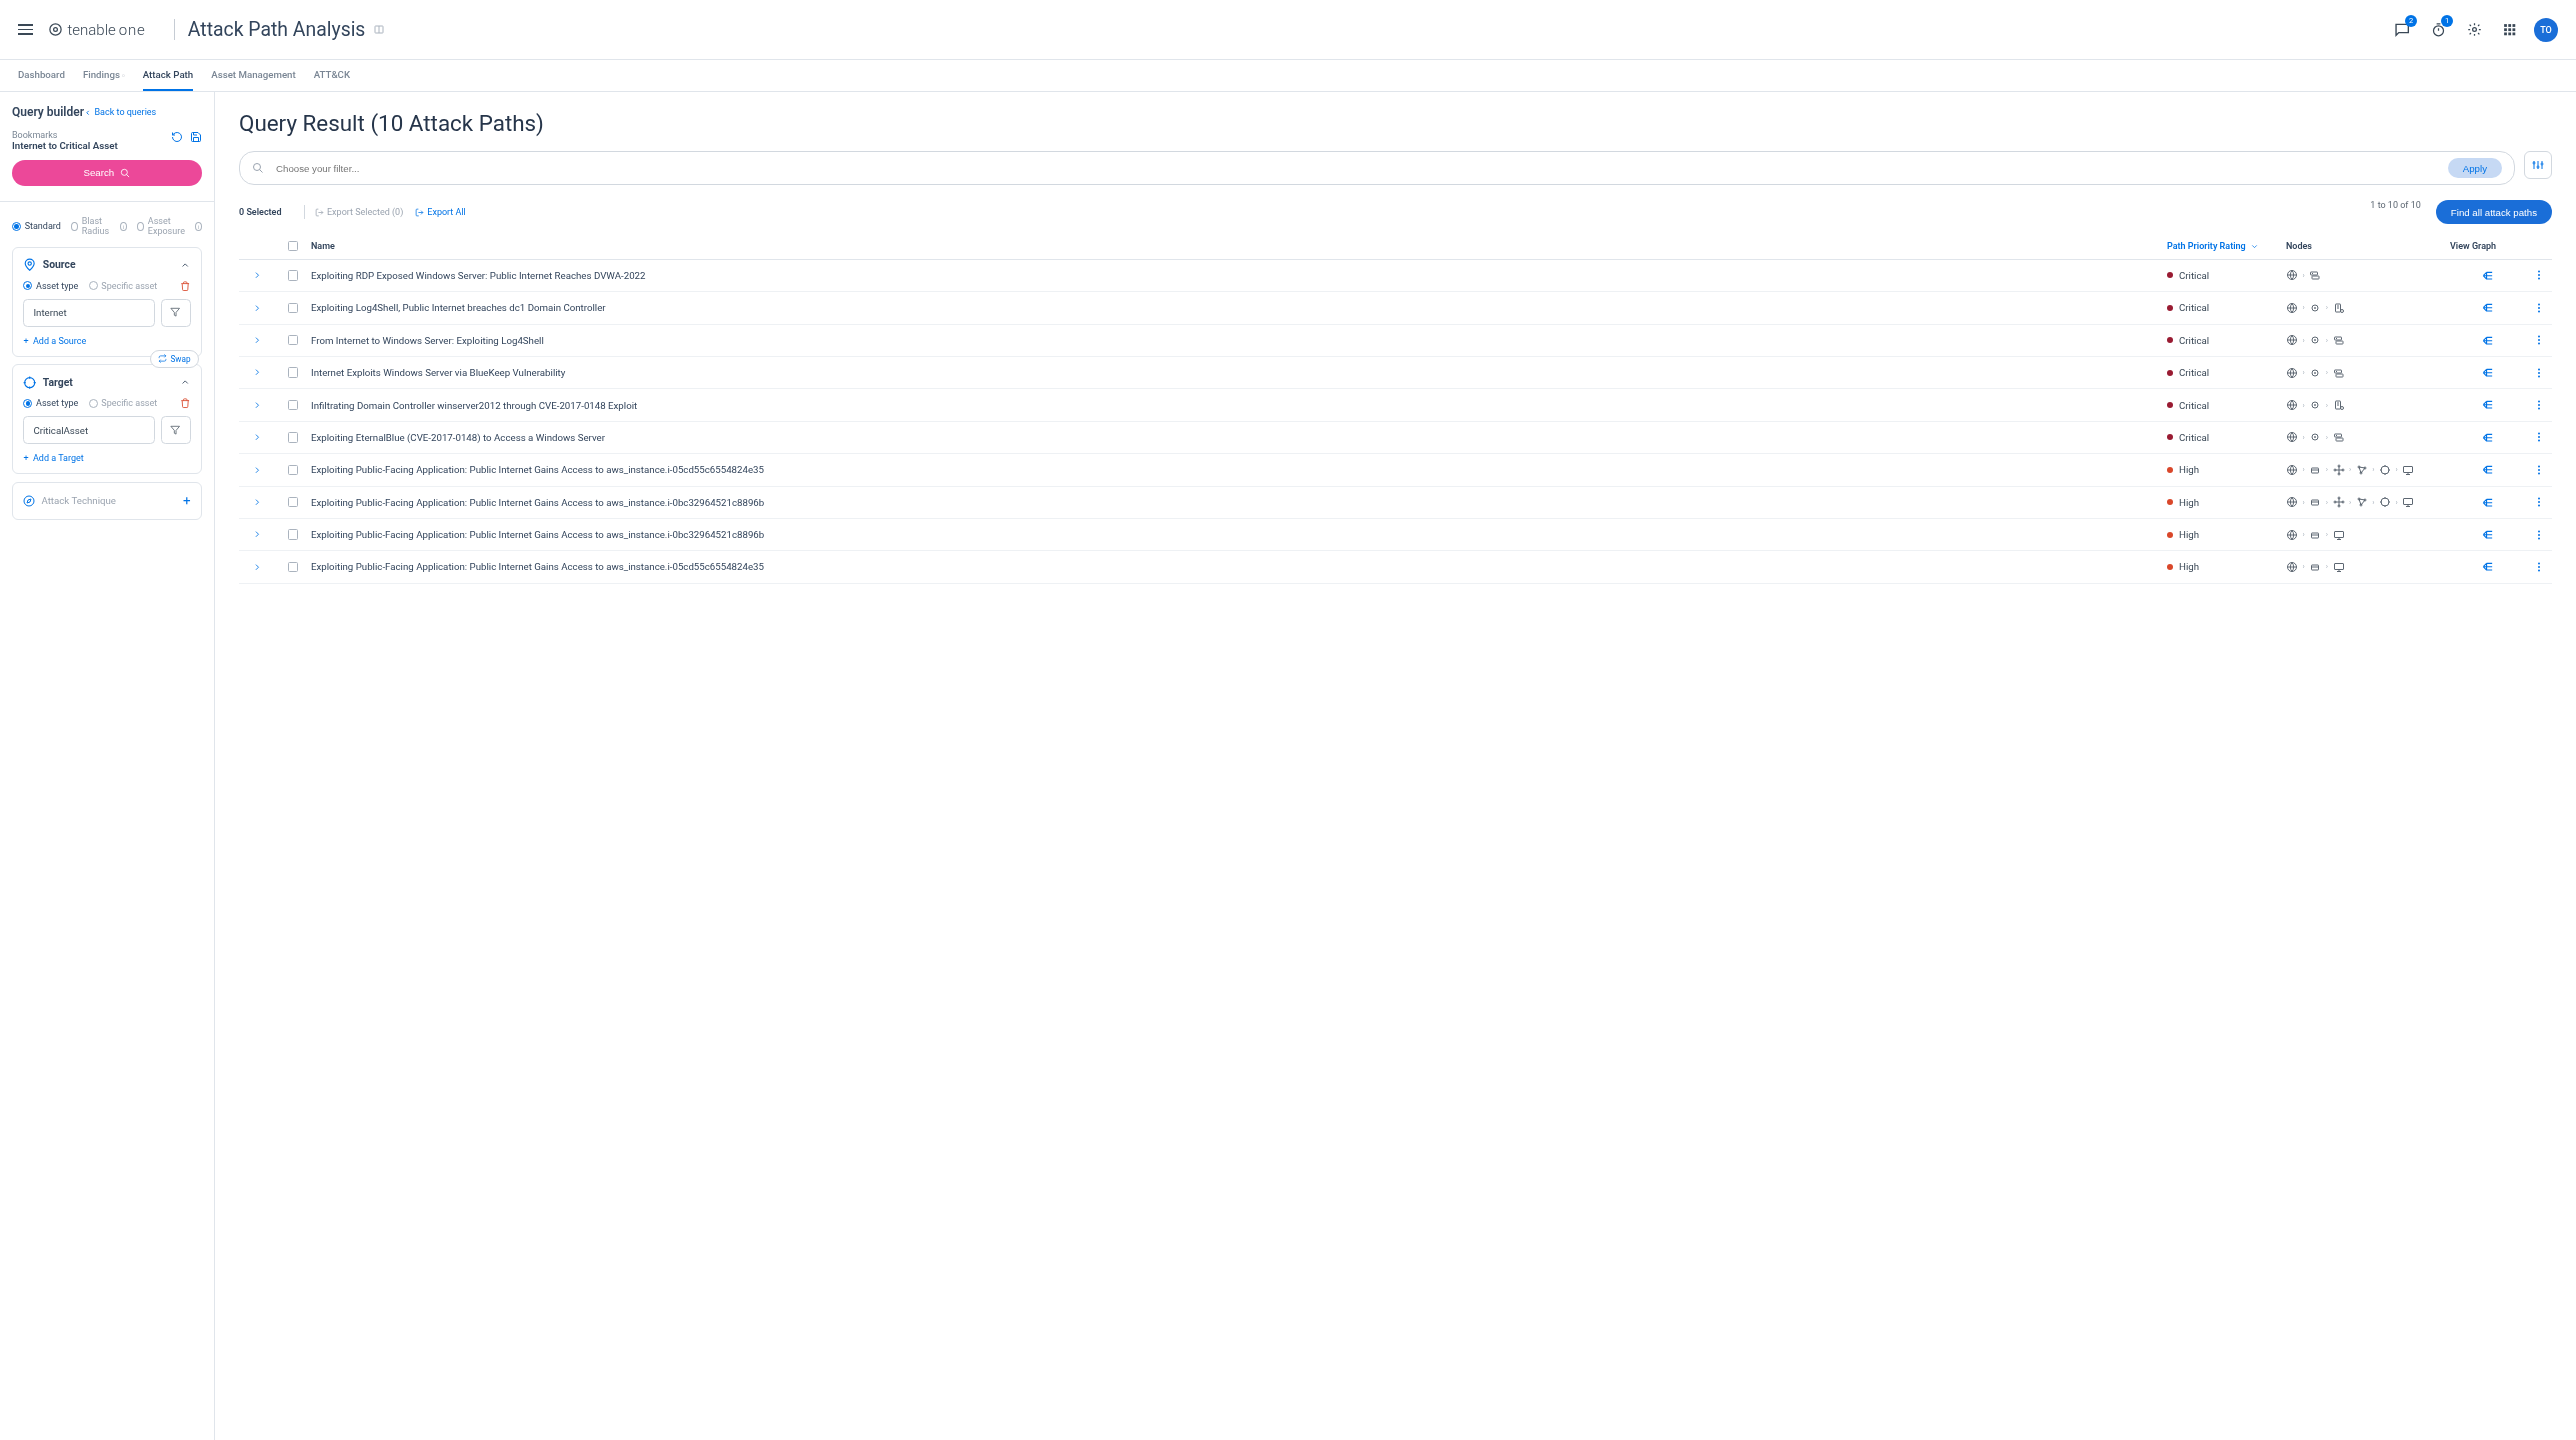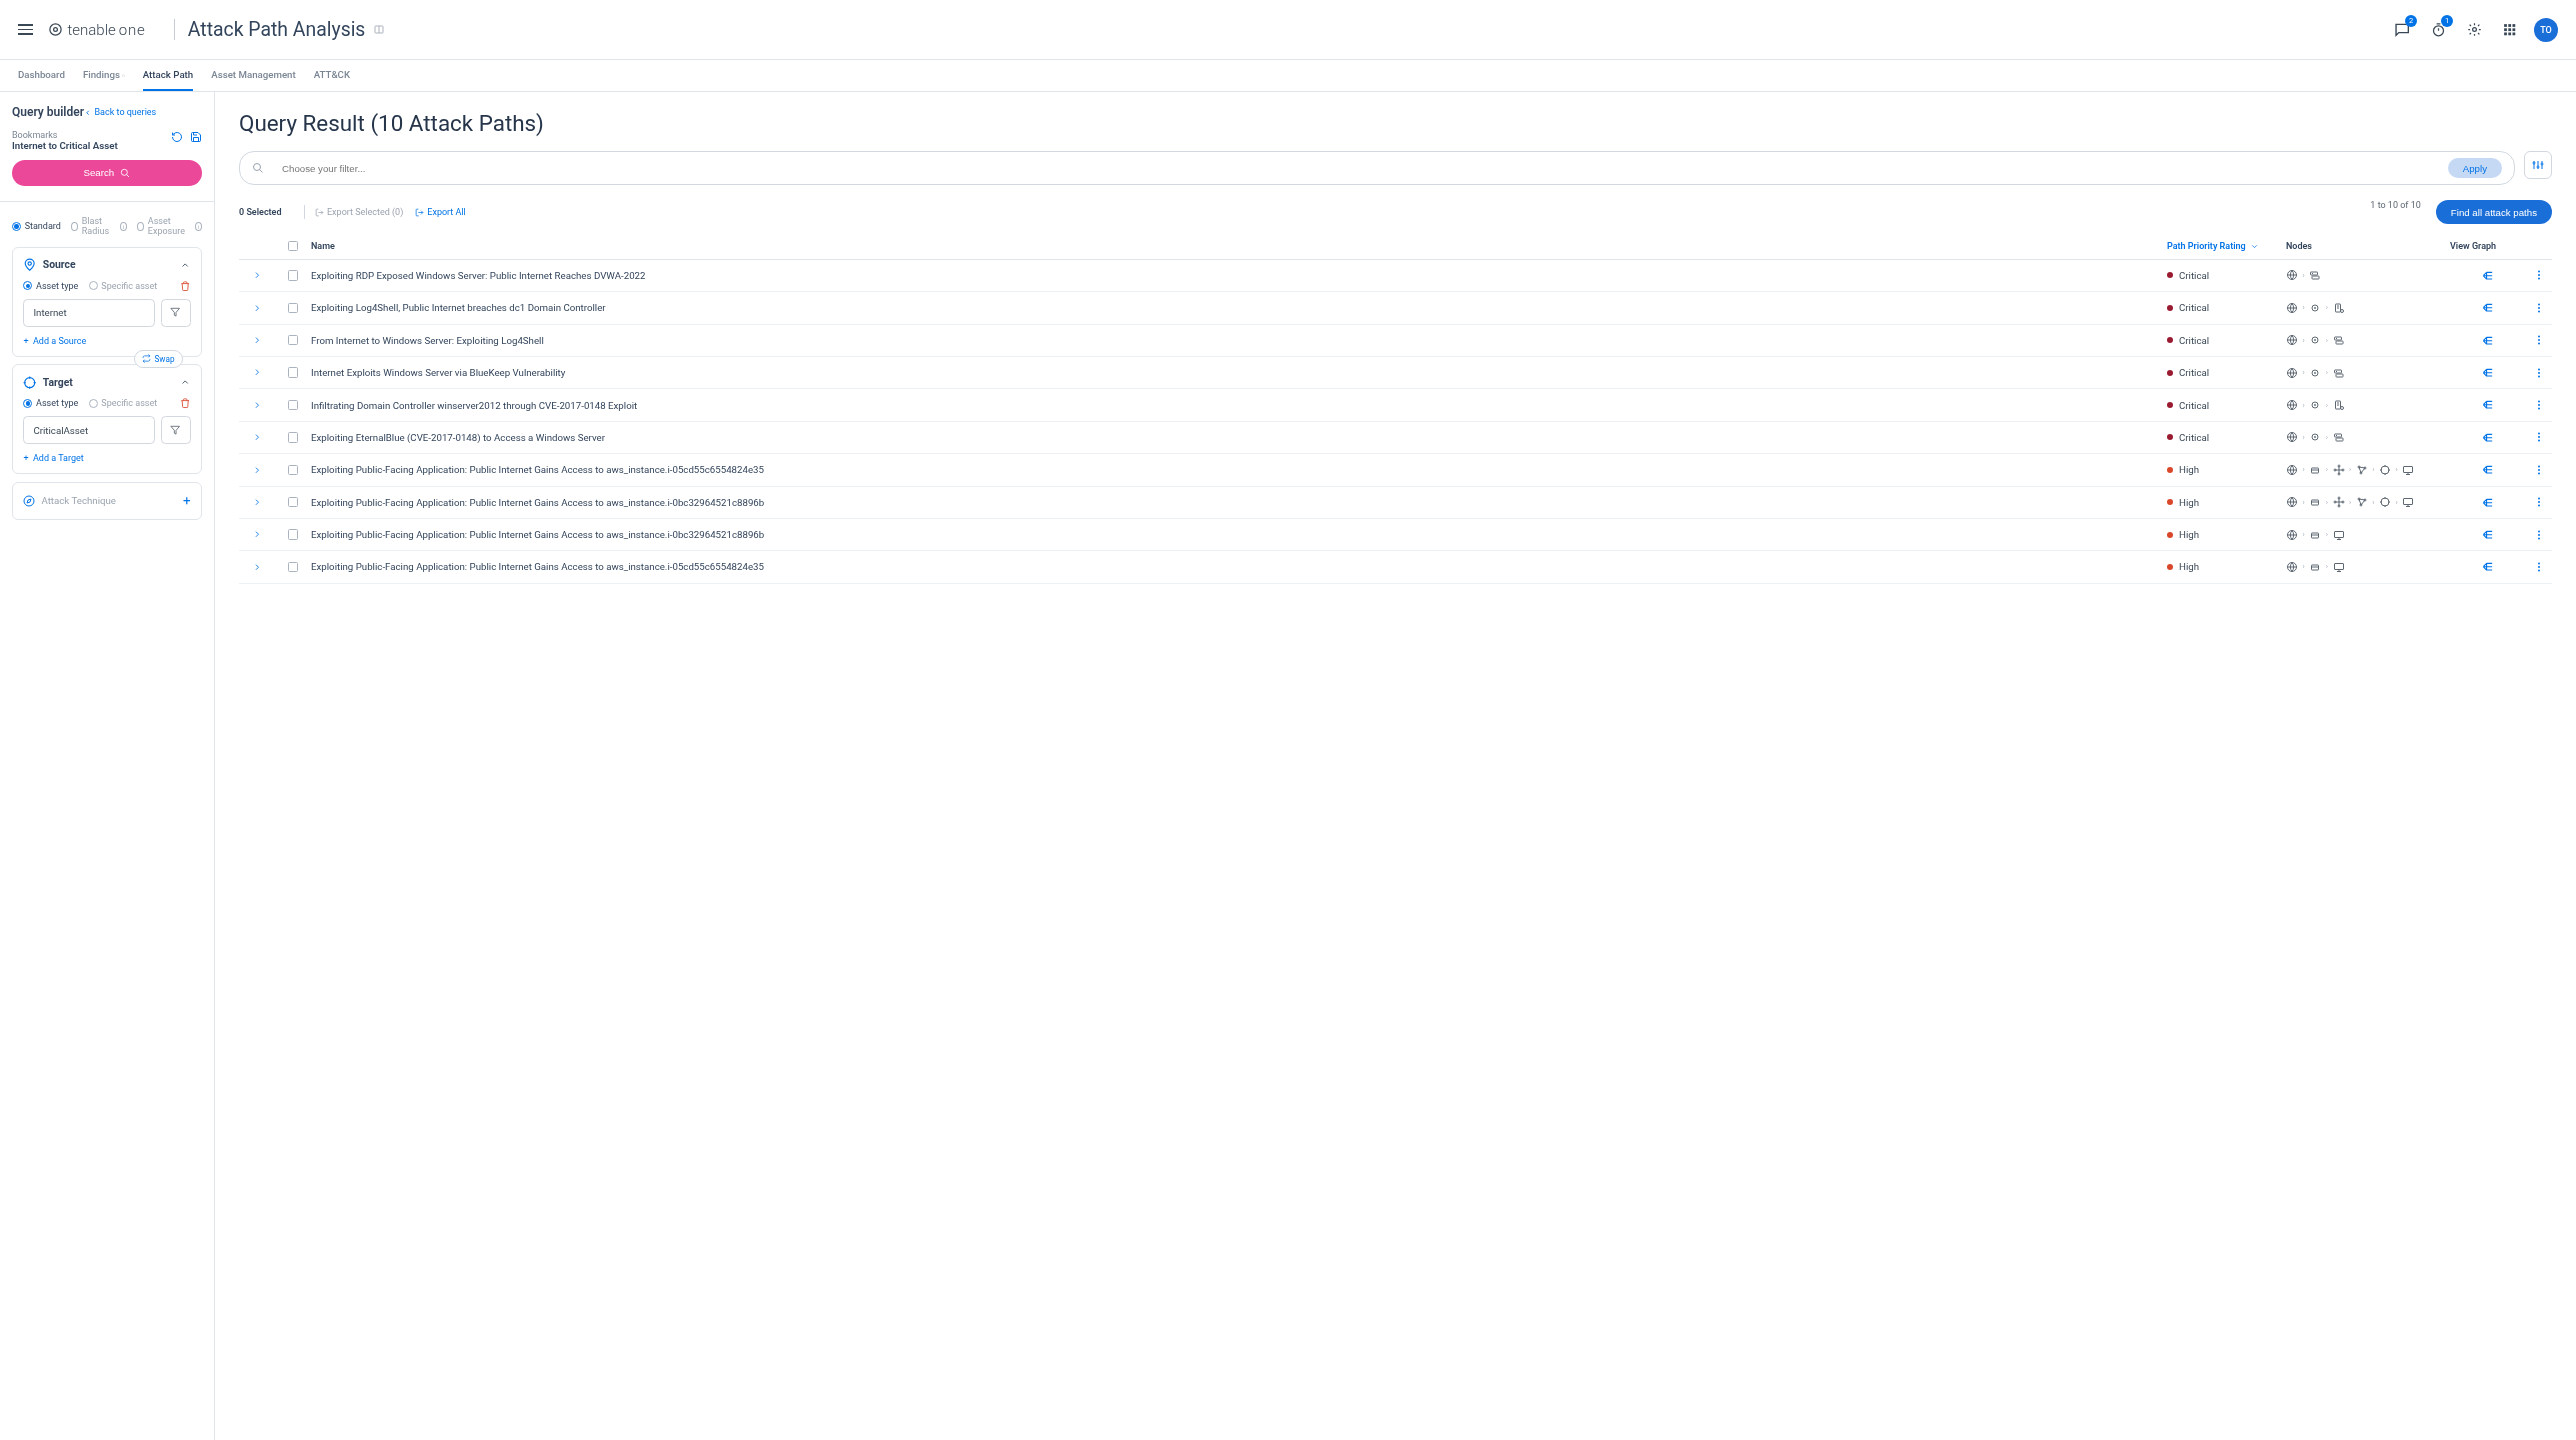--- a/index.html
+++ b/index.html
@@ -41,28 +41,28 @@
 .panel-head { display: flex; align-items: center; justify-content: space-between; cursor: pointer; margin-bottom:9px;}
 .panel-title { display: flex; align-items: center; gap: 6px; font-weight: 700; font-size:10.4px; color:#33455c;}
 .panel-title svg{color:#0073e6;}
 .chev{color:#33455c;}
 .sub-radio{display:flex; align-items:center; gap:10.4px; font-size:9px; margin-bottom:7.5px;}
 .del-icon{color:#d9472a; cursor:pointer; margin-left:auto;}
 .input-box { border: 0.7px solid #d2d8df; border-radius: 4.5px; padding: 7.5px 9px; font-size: 9.7px; display:flex; align-items:center;}
 .input-row{display:flex; gap:6px;}
 .filter-chip{width:30px; border:0.7px solid #d2d8df; border-radius:4.5px; display:flex; align-items:center; justify-content:center; cursor:pointer;}
 .add-link { color: #0073e6; font-size: 9px; cursor: pointer; display:flex; align-items:center; gap:4.5px; margin-top:9px;}
-.swap-btn{position:absolute; right:18px; bottom:-12px; background:#fff; border:0.7px solid #d2d8df; border-radius:10.4px; padding:3px 7.5px; font-size:8.2px; color:#0073e6; cursor:pointer; display:flex; align-items:center; gap:3px; z-index:2;}
+.swap-btn{position:absolute; right:2px; bottom:-12px; background:#fff; border:0.7px solid #d2d8df; border-radius:10.4px; padding:3px 7.5px; font-size:8.2px; color:#0073e6; cursor:pointer; display:flex; align-items:center; gap:3px; z-index:2;}
 .at-panel{border:0.7px solid #e0e5eb; border-radius:6px; padding:10.4px; display:flex; align-items:center; justify-content:space-between; margin-top:7.5px;}
 .at-label{display:flex; align-items:center; gap:6px; color:#9aa3af; font-size:9.7px;}
 .plus-add{color:#0073e6; font-size:13.4px; cursor:pointer;}
 .main { flex: 1; padding: 18px 24px; overflow-y:auto; position:relative;}
 .main-title { font-size: 22.4px; font-weight: 400; color: #26354a; margin-bottom: 15px; }
 .filter-bar{display:flex; gap:9px; margin-bottom:15px;}
-.filter-input{flex:1; border:0.7px solid #d2d8df; border-radius:15px; padding:6px 12px; display:flex; align-items:center; gap:18px;}
+.filter-input{flex:1; border:0.7px solid #d2d8df; border-radius:15px; padding:6px 12px; display:flex; align-items:center; gap:12px;}
 .filter-input input{border:none; outline:none; flex:1; font-size:9.7px;}
 .apply-btn{background:#c6d9f4; color:#0073e6; border:none; border-radius:12px; padding:4.5px 15px; font-size:9.7px; cursor:pointer;}
 .settings-chip{width:28px; height:28px; border:0.7px solid #d2d8df; border-radius:6px; display:flex; align-items:center; justify-content:center; cursor:pointer; color:#0073e6;}
 .toolbar{display:flex; align-items:center; margin-bottom:9px; font-size:9px;}
 .sel-count{font-weight:600; color:#33455c; margin-right:12px;}
 .tb-divider{width:0.7px; height:13.4px; background:#d2d8df; margin:0 10.4px;}
 .export-link{color:#9aa3af; cursor:not-allowed; display:flex; align-items:center; gap:3px;}
 .export-link.enabled{color:#0073e6; cursor:pointer;}
 .toolbar-right{margin-left:auto; display:flex; align-items:flex-start; gap:15px;}
 .paging{color:#5d6772;}

